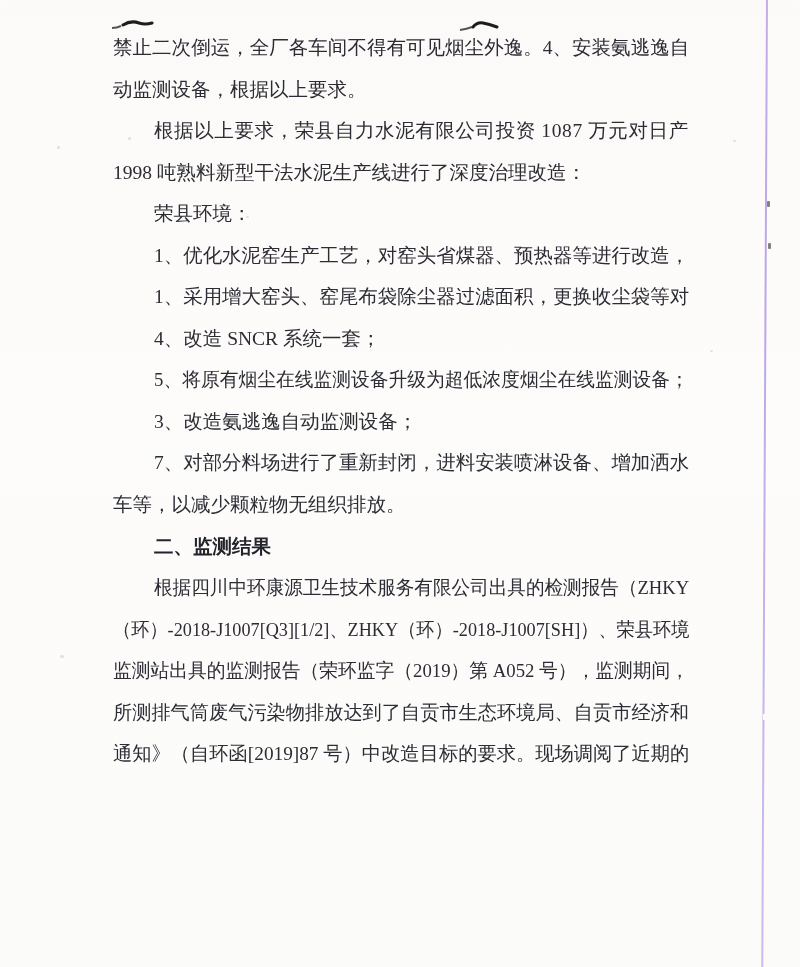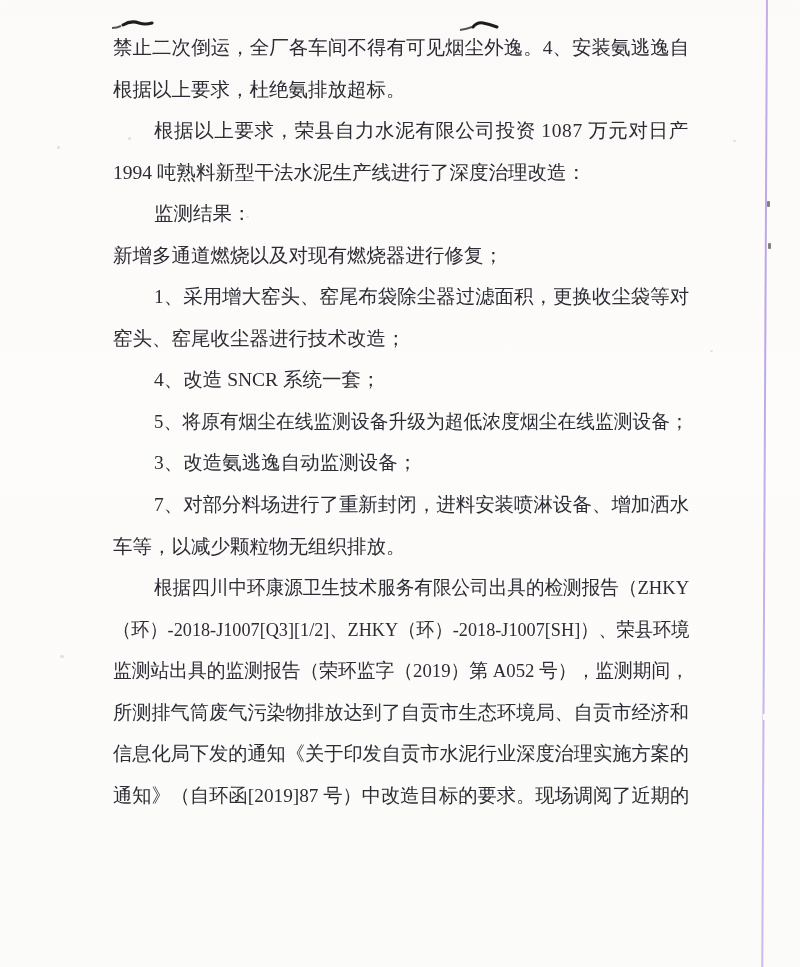--- a/index.html
+++ b/index.html
@@ -53,33 +53,32 @@
   <div class="speck" style="left:60px;top:655px;width:4px;height:3px;"></div>
   <div class="speck" style="left:710px;top:350px;width:3px;height:2px;"></div>
 
   <div class="edge-line"></div>
   <div class="edge-gap"></div>
   <div class="edge-speck" style="left:767px;top:201px;"></div>
   <div class="edge-speck" style="left:768px;top:243px;"></div>
 
   <div class="textblock">
     <div class="line jf"><span class="lt" style="letter-spacing: 0.0333333px;">禁止二次倒运，全厂各车间不得有可见烟尘外逸。4、安装氨逃逸自</span></div>
-    <div class="line"><span class="lt">根据以上要求，杜绝氨排放超标。</span></div>
+    <div class="line"><span class="lt">动监测设备，根据以上要求。</span></div>
     <div class="line ind jf"><span class="lt" style="letter-spacing: 0.6px; text-align: right;">根据以上要求，荣县自力水泥有限公司投资 1087 万元对日产</span></div>
-    <div class="line"><span class="lt">1994 吨熟料新型干法水泥生产线进行了深度治理改造：</span></div>
-    <div class="line ind"><span class="lt">监测结果：</span></div>
-    <div class="line"><span class="lt">新增多通道燃烧以及对现有燃烧器进行修复；</span></div>
+    <div class="line"><span class="lt">1998 吨熟料新型干法水泥生产线进行了深度治理改造：</span></div>
+    <div class="line ind"><span class="lt">荣县环境：</span></div>
+    <div class="line ind jf"><span class="lt" style="transform: scaleX(0.998134);">1、优化水泥窑生产工艺，对窑头省煤器、预热器等进行改造，</span></div>
     <div class="line ind jf"><span class="lt" style="transform: scaleX(0.998134);">1、采用增大窑头、窑尾布袋除尘器过滤面积，更换收尘袋等对</span></div>
-    <div class="line"><span class="lt">窑头、窑尾收尘器进行技术改造；</span></div>
     <div class="line ind"><span class="lt">4、改造 SNCR 系统一套；</span></div>
     <div class="line ind jf"><span class="lt" style="transform: scaleX(0.96223);">5、将原有烟尘在线监测设备升级为超低浓度烟尘在线监测设备；</span></div>
     <div class="line ind"><span class="lt">3、改造氨逃逸自动监测设备；</span></div>
     <div class="line ind jf"><span class="lt" style="transform: scaleX(0.998134);">7、对部分料场进行了重新封闭，进料安装喷淋设备、增加洒水</span></div>
     <div class="line"><span class="lt">车等，以减少颗粒物无组织排放。</span></div>
+    <div class="line ind bold"><span class="lt">二、监测结果</span></div>
     <div class="line ind jf"><span class="lt" style="transform: scaleX(0.953654);">根据四川中环康源卫生技术服务有限公司出具的检测报告（ZHKY</span></div>
     <div class="line jf"><span class="lt" style="transform: scaleX(0.933549);">（环）-2018-J1007[Q3][1/2]、ZHKY（环）-2018-J1007[SH]）、荣县环境</span></div>
     <div class="line jf"><span class="lt" style="transform: scaleX(0.961603);">监测站出具的监测报告（荣环监字（2019）第 A052 号），监测期间，</span></div>
     <div class="line jf"><span class="lt" style="transform: scaleX(0.984615);">所测排气筒废气污染物排放达到了自贡市生态环境局、自贡市经济和</span></div>
-    <div class="line jf"><span class="lt" style="transform: scaleX(0.984615);">信息化局下发的通知《关于印发自贡市水泥行业深度治理实施方案的</span></div>
     <div class="line jf"><span class="lt" style="transform: scaleX(0.987993);">通知》（自环函[2019]87 号）中改造目标的要求。现场调阅了近期的</span></div>
   </div>
 
 </div>
 
 </body></html>

